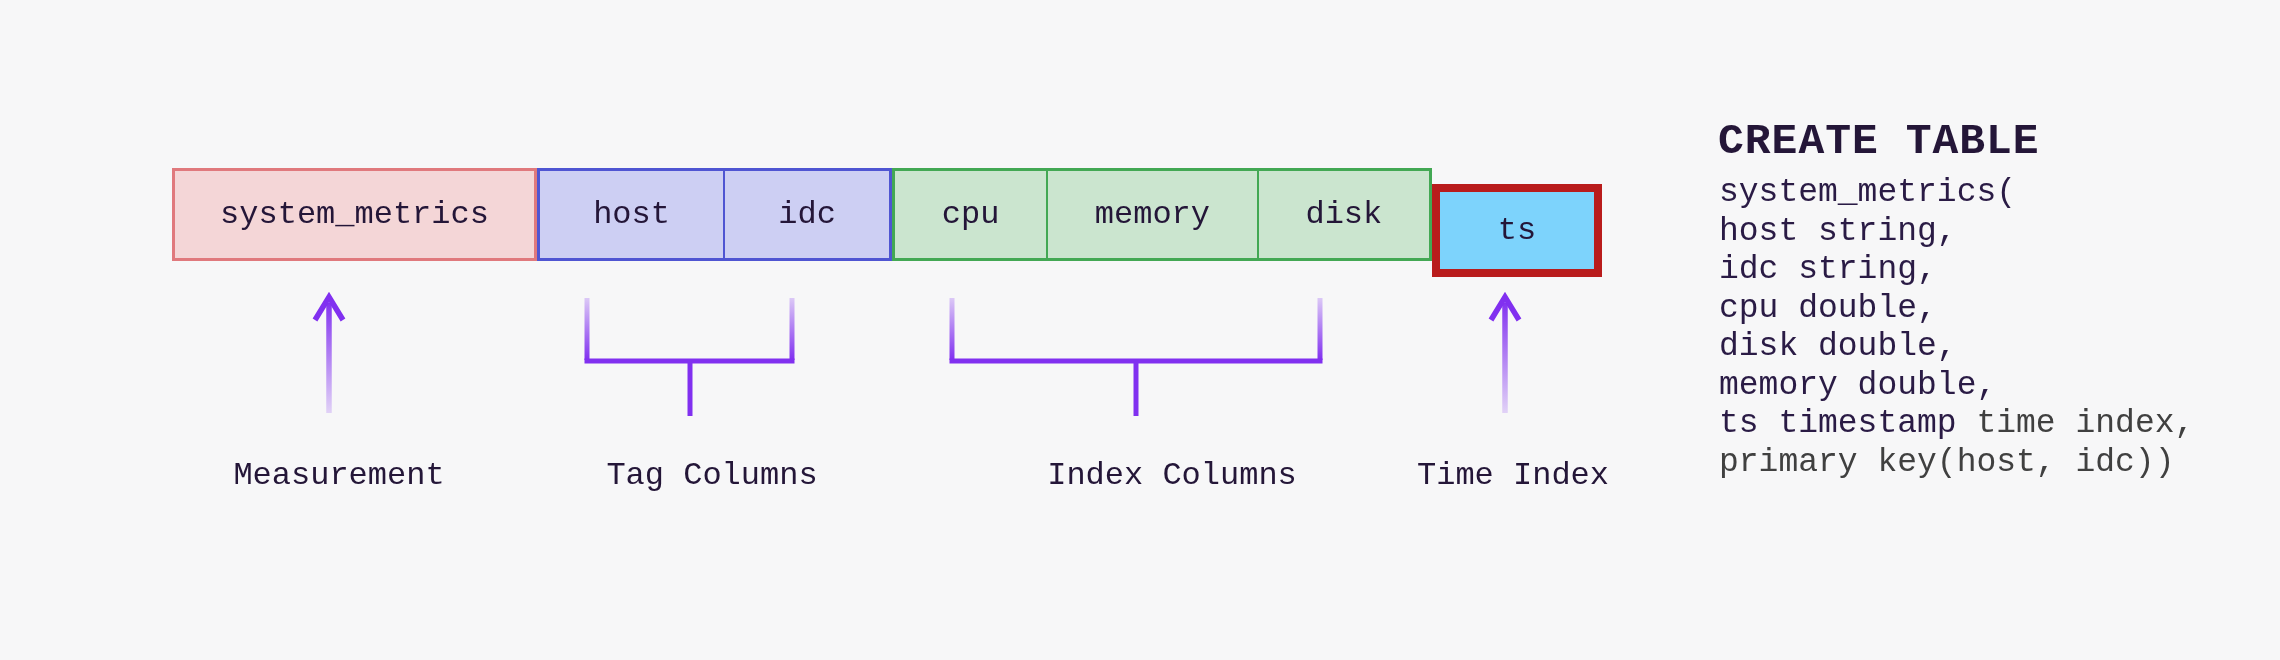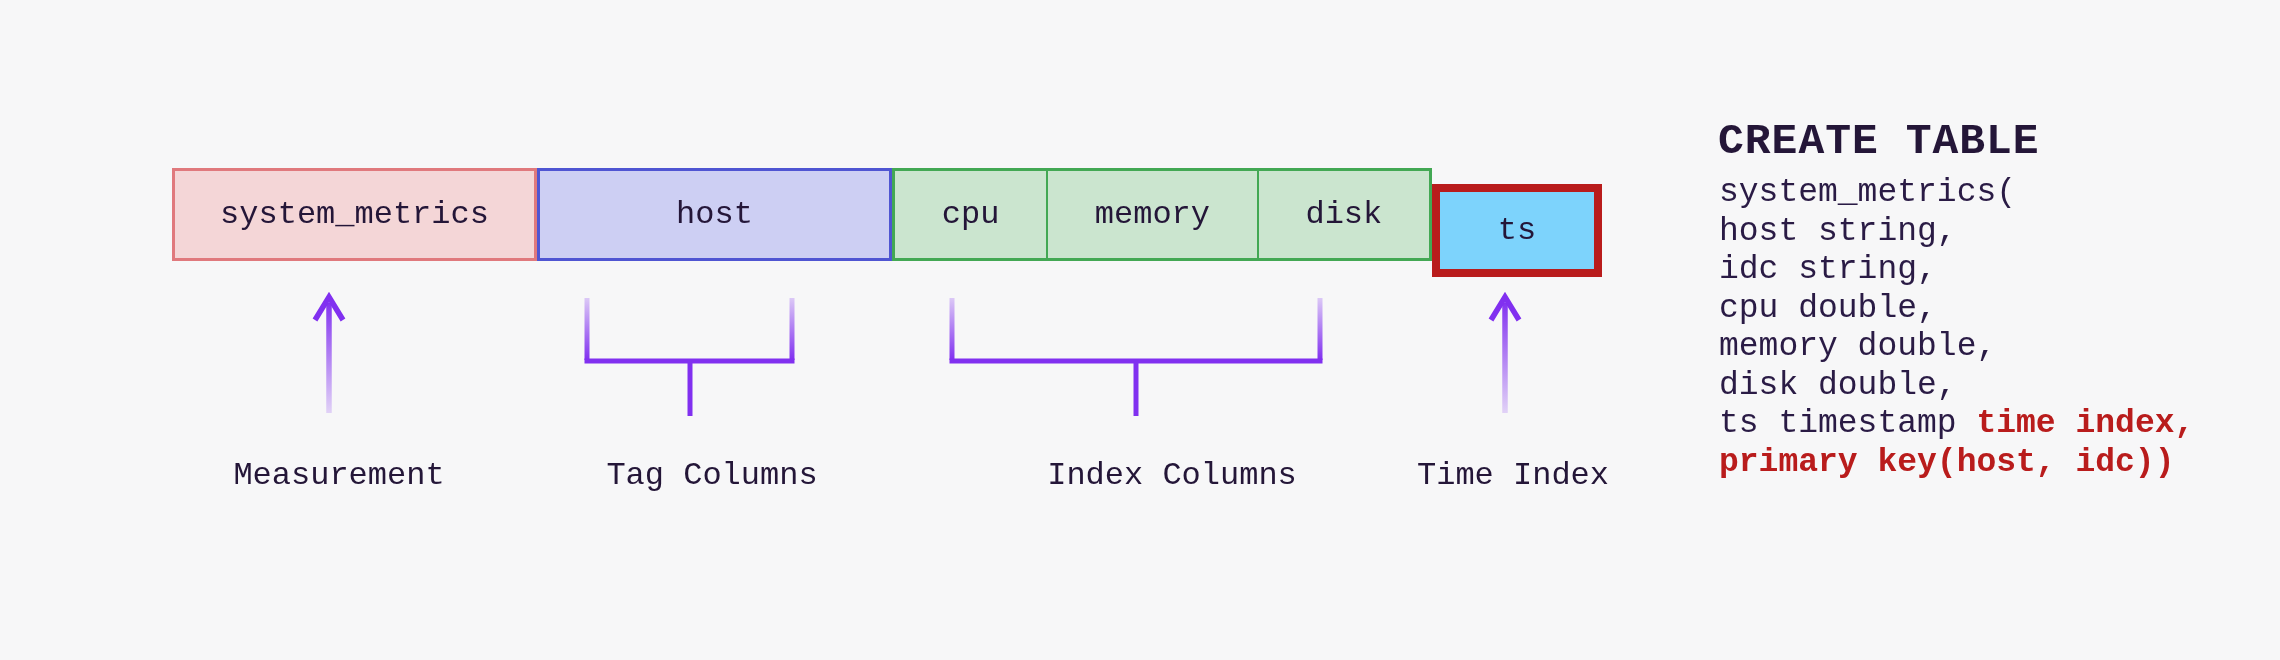--- a/index.html
+++ b/index.html
@@ -80,33 +80,34 @@
   }
   .sql-body {
     position: absolute;
     left: 1719px;
     top: 174px;
     font-size: 33px;
     line-height: 38.5px;
     white-space: nowrap;
     color: #2a1b45;
   }
-  .sql-line .bold { font-weight: bold; color: #b91c1c; }
+  .sql-line .bold { font-weight: normal; color: #404040; }
 </style>
 </head>
 <body>
 
 <div class="canvas">
 
   <div class="row">
     <div class="group measurement">
       <div class="cell">system_metrics</div>
     </div>
     <div class="group tag">
       <div class="cell">host</div>
+      <div class="cell">idc</div>
     </div>
     <div class="group field">
       <div class="cell">cpu</div>
       <div class="cell">memory</div>
       <div class="cell">disk</div>
     </div>
     <div class="group time">
       <div class="cell">ts</div>
     </div>
   </div>
@@ -152,19 +153,19 @@
   <div class="anno-label" style="left:712px">Tag Columns</div>
   <div class="anno-label" style="left:1172px">Index Columns</div>
   <div class="anno-label" style="left:1513px">Time Index</div>
 
   <div class="sql-title">CREATE TABLE</div>
   <div class="sql-body" id="sql-body">
       <div class="sql-line"><span>system_metrics(</span></div>
       <div class="sql-line"><span>host string,</span></div>
       <div class="sql-line"><span>idc string,</span></div>
       <div class="sql-line"><span>cpu double,</span></div>
+      <div class="sql-line"><span>disk double,</span></div>
       <div class="sql-line"><span>memory double,</span></div>
-      <div class="sql-line"><span>disk double,</span></div>
       <div class="sql-line"><span>ts timestamp </span><span class="bold">time index,</span></div>
       <div class="sql-line"><span class="bold">primary key(host, idc))</span></div>
     </div>
 
 </div>
 
 </body></html>

